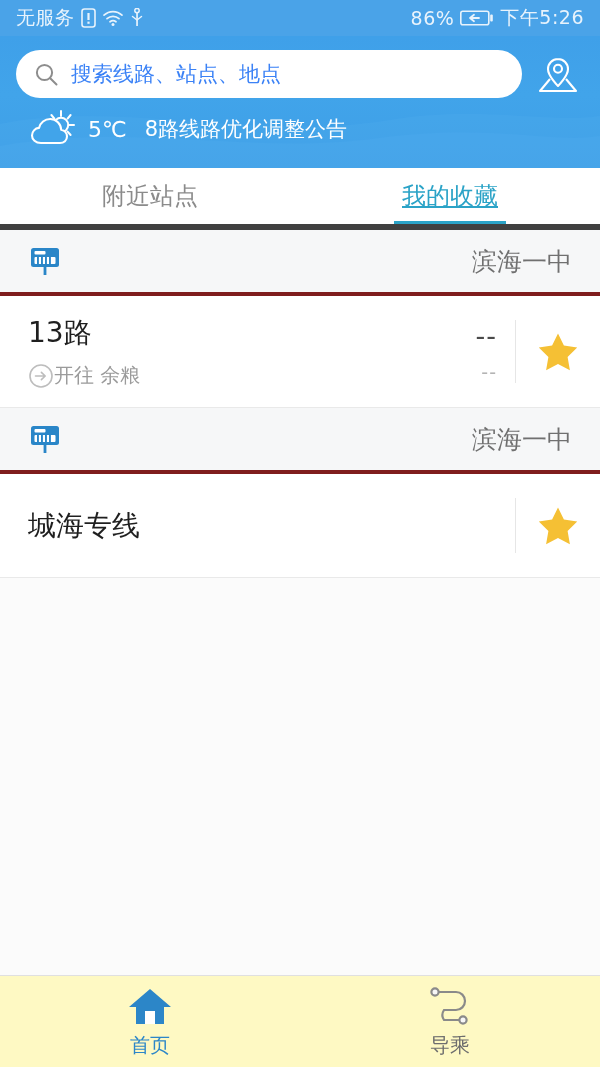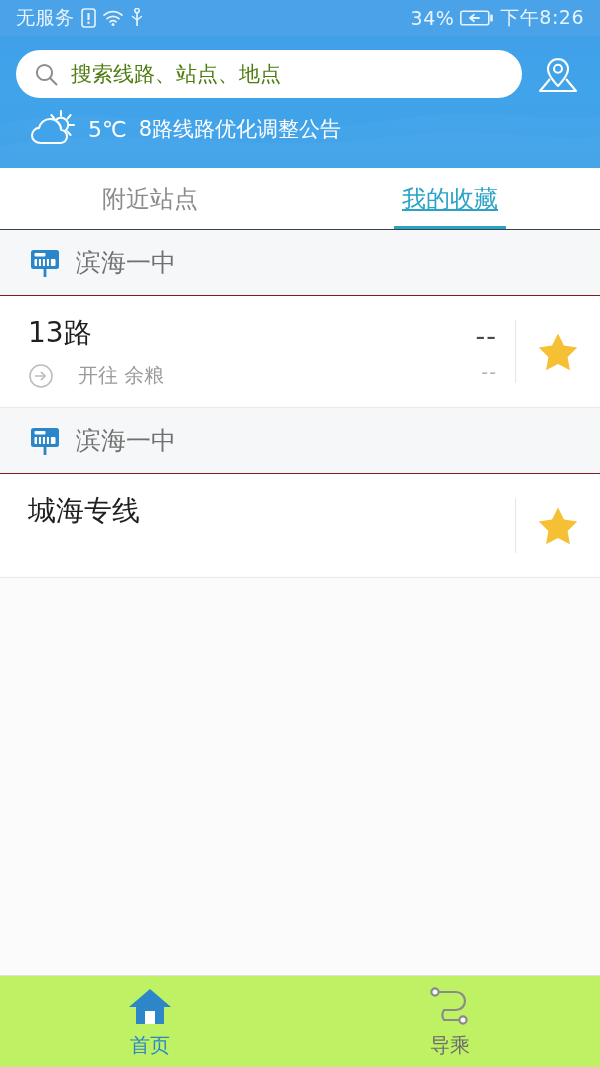--- a/index.html
+++ b/index.html
@@ -25,66 +25,67 @@
     flex:0 0 auto; position:relative; height:132px;
     background:linear-gradient(180deg,#3fa0e9 0%,#41a4ea 45%,#3e9ee6 100%);
     overflow:hidden;
   }
   .header .wave { position:absolute; left:0; right:0; bottom:0; height:74px; opacity:.5; }
   .searchrow { position:relative; display:flex; align-items:center; padding:14px 16px 0 16px; gap:10px; }
   .searchbox {
     flex:1 1 auto; height:48px; background:#fff; border-radius:24px;
     display:flex; align-items:center; padding:0 18px; gap:12px;
   }
-  .search-placeholder { color:#4d7c0f; font-size:21px; }
+  .search-placeholder { color:#3b82f6; font-size:21px; }
   .loc-btn { width:52px; height:48px; display:flex; align-items:center; justify-content:center; }
   .weatherrow { position:relative; display:flex; align-items:center; padding:10px 0 0 28px; gap:10px; color:#ffffff; }
   .weather-temp { font-size:22px; }
-  .weather-notice { font-size:21px; margin-left:2px; }
+  .weather-notice { font-size:21px; margin-left:8px; }
 
   
   .tabs {
     flex:0 0 auto; height:62px; background:#ffffff; display:flex;
-    border-bottom:1px solid #404040;
+    border-bottom:6px solid #404040;
   }
   .tab { flex:1 1 50%; display:flex; align-items:center; justify-content:center; position:relative; }
   .tab span.lbl { font-size:24px; color:#8b8b8b; }
   .tab.active span.lbl { color:#2ba3c7;text-decoration:underline; }
   .tab.active::after {
     content:""; position:absolute; bottom:0; left:50%; transform:translateX(-50%);
     width:112px; height:3px; background:#2ba3c7;
   }
 
   
   .list { flex:1 1 auto; background:#fbfbfb; overflow:hidden; }
   .group-head {
     height:66px; background:#f6f7f8; display:flex; align-items:center; gap:14px; padding:0 28px;
-    border-bottom:1px solid #7f1d1d;
+    border-bottom:4px solid #7f1d1d;
+    justify-content:space-between;
   }
   .group-name { font-size:25px; color:#707070; }
 
   .route-row {
-    background:#ffffff; display:flex; 
+    background:#ffffff; display:flex; align-items:center;
     padding:18px 0 18px 28px; border-bottom:1px solid #e9e9e9; min-height:104px;
   }
   .route-main { flex:1 1 auto; display:flex; flex-direction:column; gap:10px; }
   .route-name { font-size:28px; color:#1f1f1f; }
-  .route-dir { display:flex; align-items:center; gap:24px; }
+  .route-dir { display:flex; align-items:center; gap:0; }
   .route-dir .txt { font-size:20px; color:#9b9b9b; }
   .route-eta { width:152px; display:flex; flex-direction:column; align-items:flex-end; justify-content:center; gap:10px; padding-right:18px; }
   .eta-top { display:flex; align-items:center; gap:10px; }
   .eta-main { font-size:27px; color:#1f1f1f; }
   .eta-main.dim { color:#4a4a4a; letter-spacing:1px; }
   .eta-sub { font-size:19px; color:#b4b4b4; letter-spacing:1px; min-height:10px; }
   .divider-v { width:1px; align-self:stretch; background:#e6e6e6; margin:6px 0; }
   .fav { width:84px; display:flex; align-items:center; justify-content:center; }
 
   
   .bottomnav {
-    flex:0 0 auto; height:92px; background:#bef264; border-top:1px solid #e0e0e0;
+    flex:0 0 auto; height:92px; background:#fef9c3; border-top:1px solid #e0e0e0;
     display:flex;
   }
   .navitem { flex:1 1 25%; display:flex; flex-direction:column; align-items:center; justify-content:center; gap:5px; position:relative; }
   .navitem .nlbl { font-size:20px; color:#6e6e6e; }
   .navitem.active .nlbl { color:#2c86c8; }
   .navicon { height:42px; display:flex; align-items:center; justify-content:center; position:relative; }
   .badge { position:absolute; top:-2px; right:-12px; width:18px; height:18px; border-radius:50%; background:#ed1b1b; }
 </style>
 </head>
 <body>
@@ -105,27 +106,27 @@
         <path d="M8 12.8 A5 5 0 0 1 14 12.8" fill="none" stroke="#e8f3fc" stroke-width="1.7" stroke-linecap="round"></path>
         <circle cx="11" cy="15.6" r="1.5" fill="#e8f3fc"></circle>
       </svg>
       <svg class="icon-usb" width="14" height="20" viewBox="0 0 14 20">
         <rect x="6.2" y="4" width="1.7" height="14" fill="#e8f3fc"></rect>
         <circle cx="7" cy="2.6" r="2.2" fill="none" stroke="#e8f3fc" stroke-width="1.5"></circle>
         <path d="M2.5 8.5 L7 12 L11.5 8.5" fill="none" stroke="#e8f3fc" stroke-width="1.5" stroke-linecap="round" stroke-linejoin="round"></path>
       </svg>
     </div>
     <div class="sb-right">
-      <span class="sb-text">34%</span>
+      <span class="sb-text">86%</span>
       <svg class="icon-batt" width="34" height="18" viewBox="0 0 34 18">
         <rect x="0.8" y="2.2" width="28" height="13.5" rx="2" fill="none" stroke="#e8f3fc" stroke-width="1.6"></rect>
         <rect x="30.2" y="5.6" width="2.6" height="6.8" rx="1" fill="#e8f3fc"></rect>
         <path d="M19 9 L11 9 M14 5.8 L10 9 L14 12.2" fill="none" stroke="#e8f3fc" stroke-width="1.8" stroke-linecap="round" stroke-linejoin="round"></path>
       </svg>
-      <span class="sb-text">下午8:26</span>
+      <span class="sb-text">下午5:26</span>
     </div>
   </div>
 
   <div class="header">
     <svg class="wave" viewBox="0 0 600 74" preserveAspectRatio="none">
       <path d="M0,30 C120,6 260,48 390,26 C480,11 550,30 600,22 L600,74 L0,74 Z" fill="#55b0ef" opacity=".45"></path>
       <path d="M0,52 C140,28 250,62 380,44 C490,29 550,50 600,42 L600,74 L0,74 Z" fill="#5cb5f1" opacity=".35"></path>
     </svg>
 
     <div class="searchrow">

